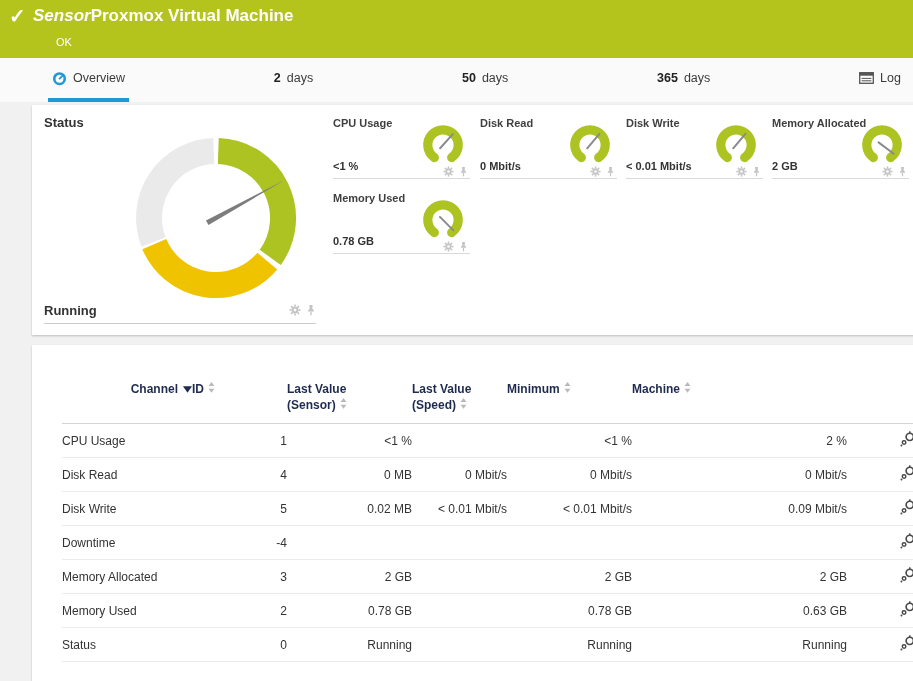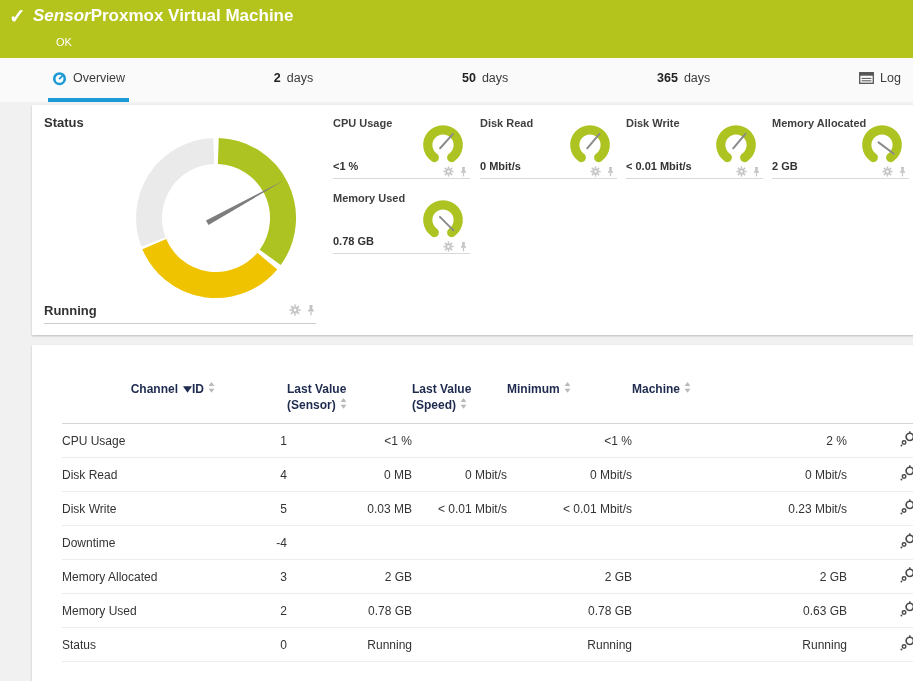--- a/index.html
+++ b/index.html
@@ -370,24 +370,24 @@
       <span class="icbtn">
         <svg width="16" height="16" viewBox="0 0 18 18">
                   <use href="#i-chsettings"></use>
                 </svg>
       </span>
     </td>
   </tr>
           <tr>
     <td class="left">Disk Write</td>
     <td>5</td>
-    <td>0.03 MB</td>
+    <td>0.02 MB</td>
     <td>&lt; 0.01 Mbit/s</td>
     <td>&lt; 0.01 Mbit/s</td>
-    <td>0.23 Mbit/s</td>
+    <td>0.09 Mbit/s</td>
     <td class="icon-cell">
       <span class="icbtn">
         <svg width="16" height="16" viewBox="0 0 18 18">
                   <use href="#i-chsettings"></use>
                 </svg>
       </span>
     </td>
   </tr>
           <tr>
     <td class="left">Downtime</td>

